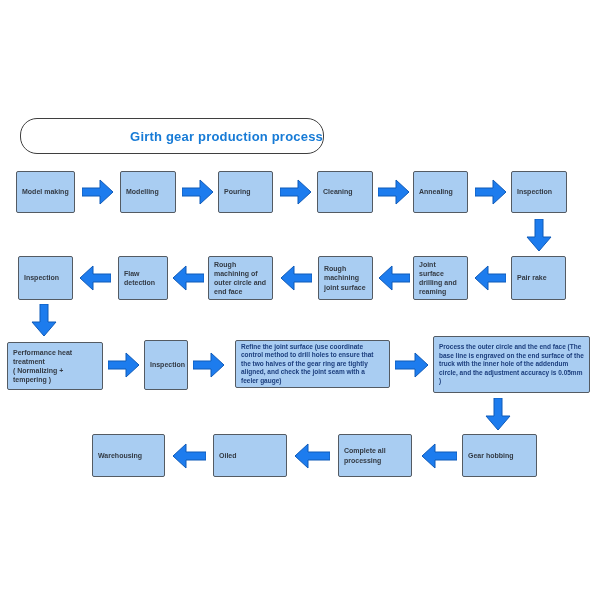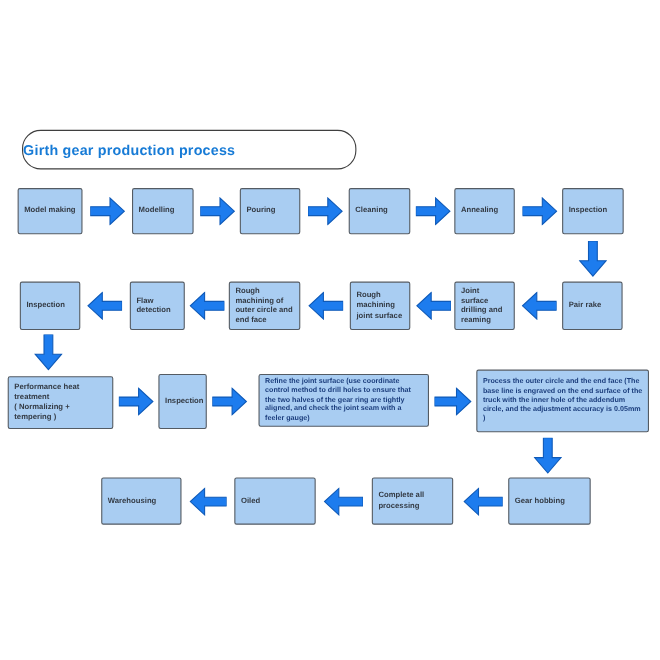--- a/index.html
+++ b/index.html
@@ -3,21 +3,21 @@
 <meta charset="utf-8">
 <style>
   html,body{margin:0;padding:0;background:#ffffff;}
   .canvas{
     position:relative;width:600px;height:600px;background:#ffffff;
     font-family:"Liberation Sans",sans-serif;overflow:hidden;
   }
   .title-pill{
     position:absolute;left:20px;top:118px;width:302px;height:34px;
     border:1px solid #3f3f3f;border-radius:17px;background:#ffffff;
-    display:flex;align-items:center;justify-content:flex-start;
+    display:flex;align-items:center;justify-content:flex-end;
   }
   .title-pill span{
     color:var(--title-text);font-size:13px;font-weight:bold;letter-spacing:.2px;
   }
   .node{
     position:absolute;background:var(--box-fill);
     border:1px solid var(--box-border);border-radius:2px;
     display:flex;align-items:center;box-sizing:border-box;
     padding:3px 5px;color:var(--node-text);
     font-size:7px;font-weight:bold;line-height:1.3;text-align:left;

